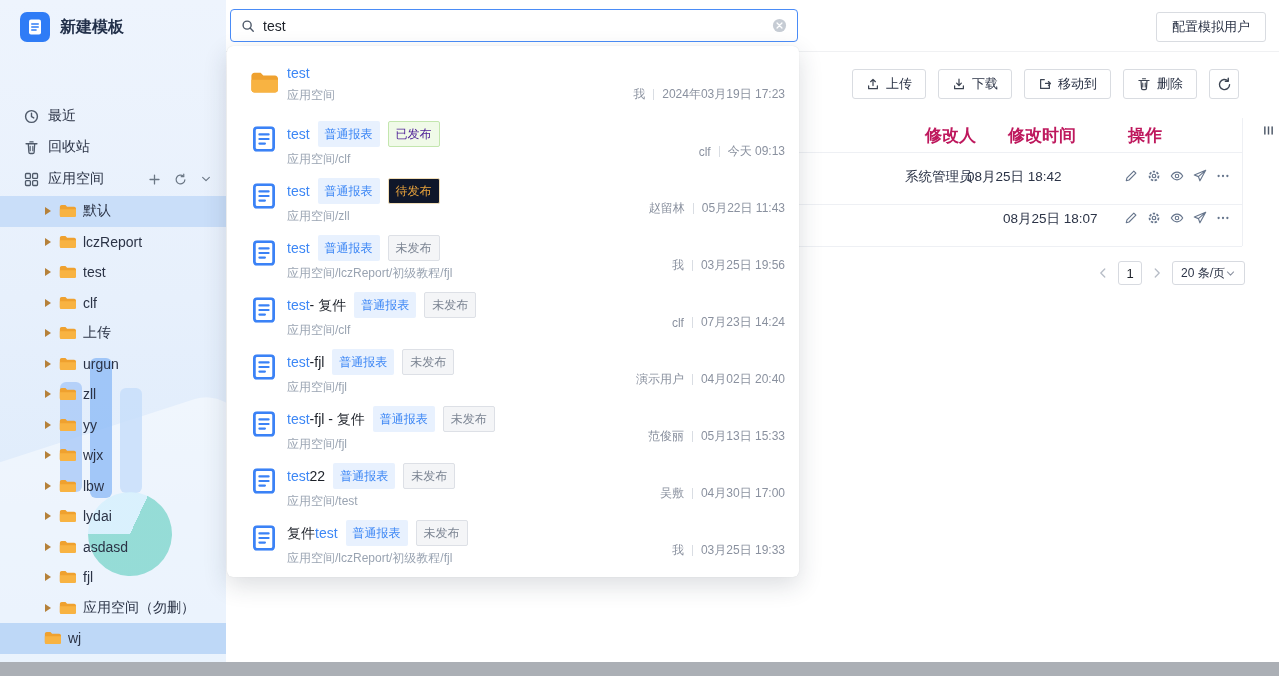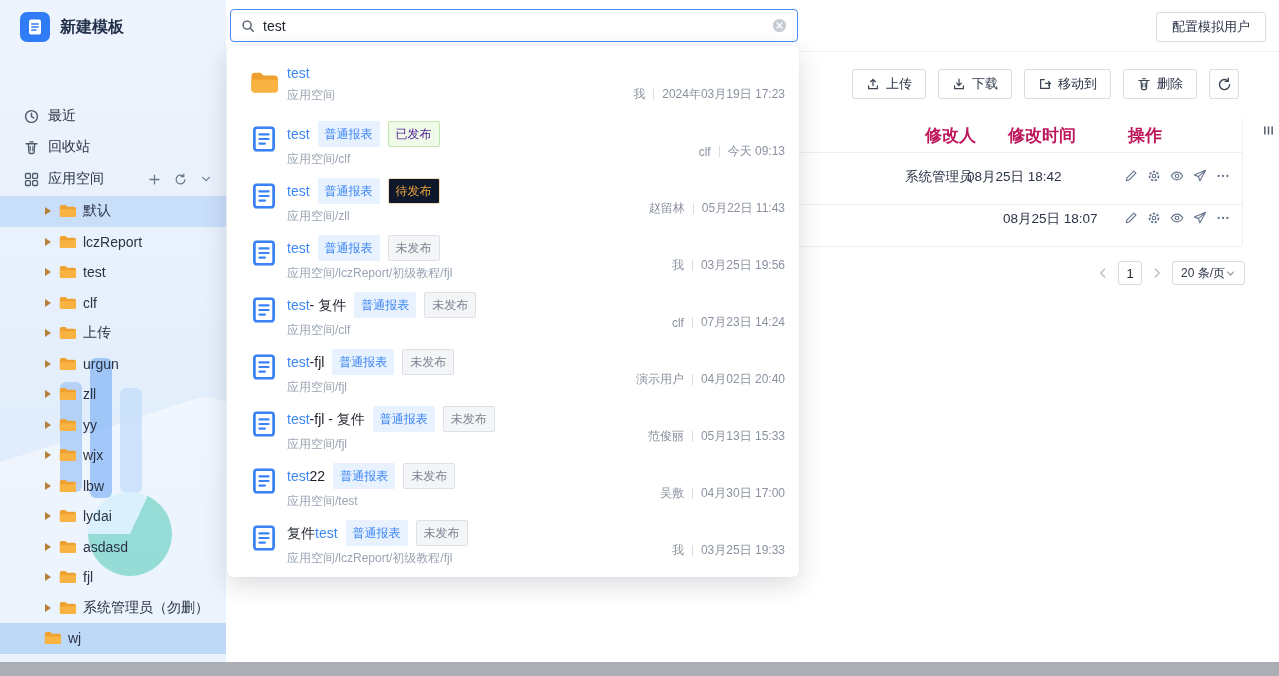--- a/index.html
+++ b/index.html
@@ -432,21 +432,21 @@
         <span class="icon caret">
             <svg width="8" height="10">
               <use href="#i-caret"></use>
             </svg>
           </span>
         <span class="icon">
             <svg width="17" height="14" viewBox="0 0 20 16">
               <use href="#i-folder"></use>
             </svg>
           </span>
-        <span>系统管理员（勿删）</span>
+        <span>应用空间（勿删）</span>
       </div>
       <div class="tree-item partial">
 
         <span class="icon">
             <svg width="17" height="14" viewBox="0 0 20 16">
               <use href="#i-folder"></use>
             </svg>
           </span>
         <span>wj</span>
       </div>

